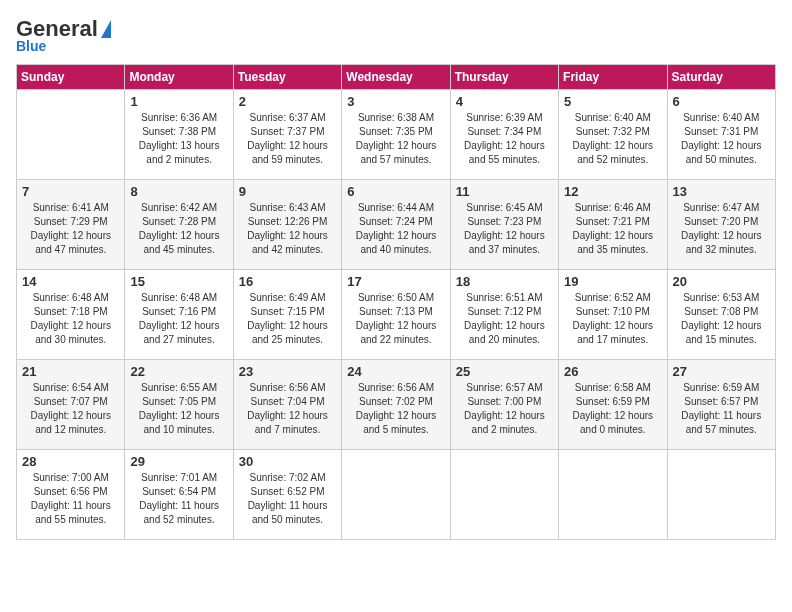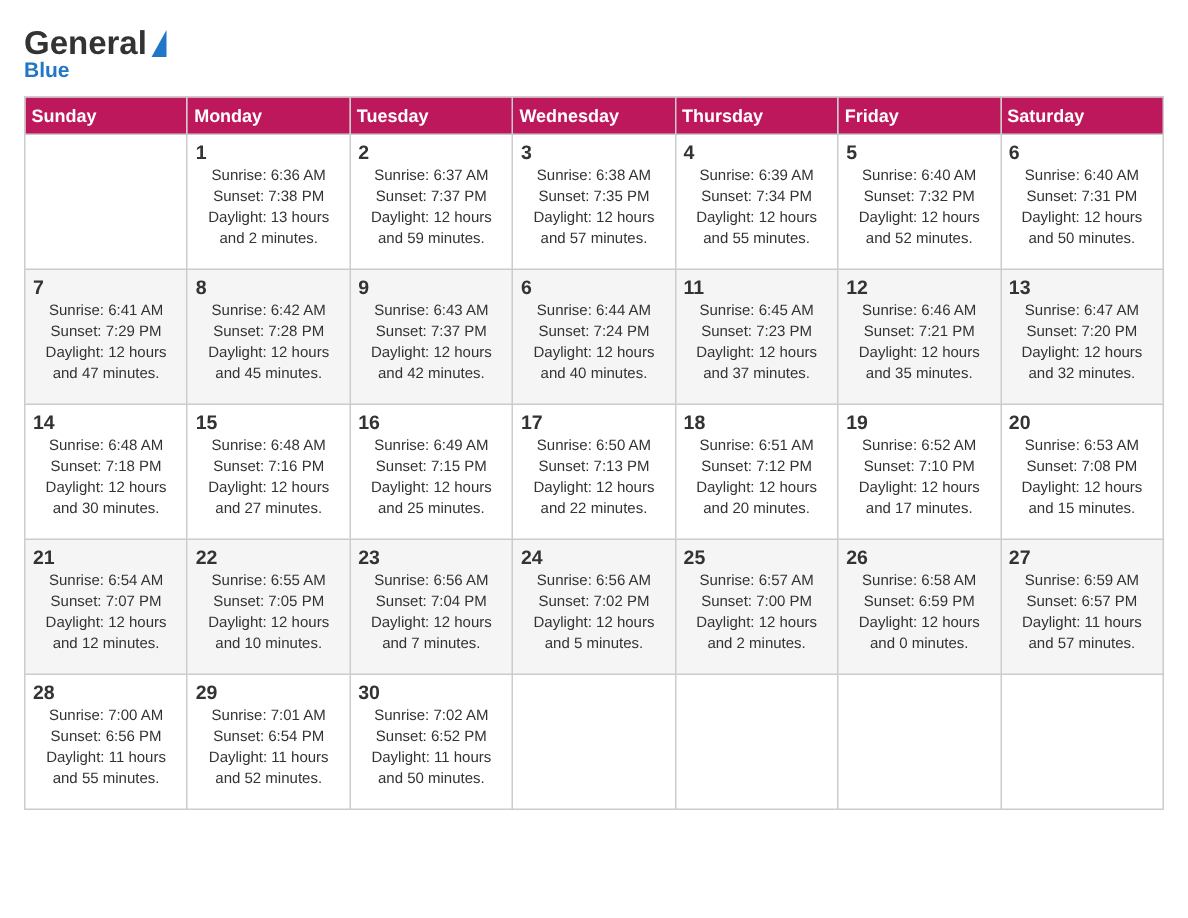--- a/index.html
+++ b/index.html
@@ -176,21 +176,21 @@
         <td>
           <span class="day-num">8</span>
           <div class="day-info" style="white-space: pre-line;">Sunrise: 6:42 AM
 Sunset: 7:28 PM
 Daylight: 12 hours
 and 45 minutes.</div>
         </td>
         <td>
           <span class="day-num">9</span>
           <div class="day-info" style="white-space: pre-line;">Sunrise: 6:43 AM
-Sunset: 7:37 PM
+Sunset: 12:26 PM
 Daylight: 12 hours
 and 42 minutes.</div>
         </td>
         <td>
           <span class="day-num">6</span>
           <div class="day-info" style="white-space: pre-line;">Sunrise: 6:44 AM
 Sunset: 7:24 PM
 Daylight: 12 hours
 and 40 minutes.</div>
         </td>

